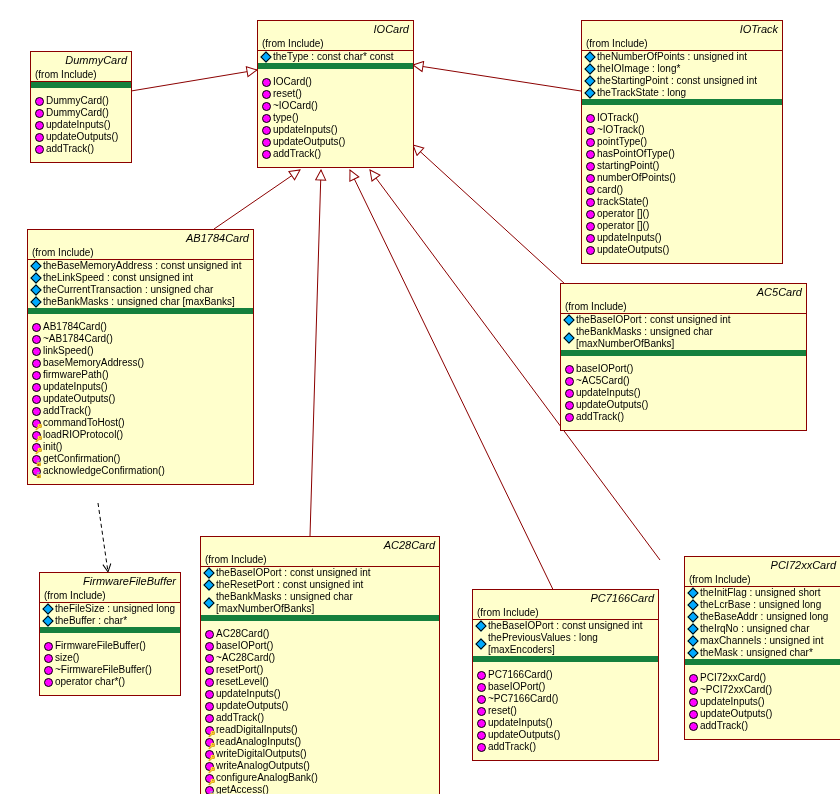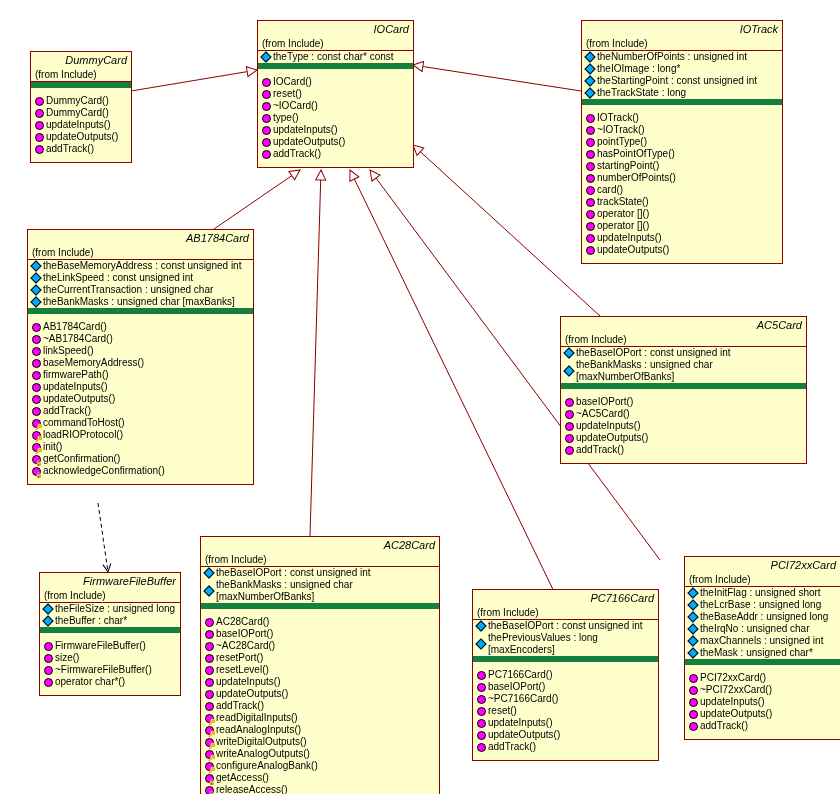--- a/index.html
+++ b/index.html
@@ -244,21 +244,21 @@
         <span class="icon meth-icon private"></span>
         <span>getConfirmation()</span>
       </div>
 <div class="item">
         <span class="icon meth-icon private"></span>
         <span>acknowledgeConfirmation()</span>
       </div>
 </div>
 </div>
 
-<div class="class-box" style="left:560px;top:316px;width:245px">
+<div class="class-box" style="left:560px;top:283px;width:245px">
 <div class="class-title">AC5Card</div>
 <div class="class-from">(from Include)</div>
 <div class="item">
       <span class="icon attr-icon"></span>
       <span>theBaseIOPort : const unsigned int</span>
     </div>
 <div class="item">
       <span class="icon attr-icon"></span>
       <span>theBankMasks : unsigned char [maxNumberOfBanks]</span>
     </div>
@@ -319,20 +319,24 @@
 
 <div class="class-box" style="left:200px;top:536px;width:238px">
 <div class="class-title">AC28Card</div>
 <div class="class-from">(from Include)</div>
 <div class="item">
       <span class="icon attr-icon"></span>
       <span>theBaseIOPort : const unsigned int</span>
     </div>
 <div class="item">
       <span class="icon attr-icon"></span>
+      <span>theResetPort : const unsigned int</span>
+    </div>
+<div class="item">
+      <span class="icon attr-icon"></span>
       <span>theBankMasks : unsigned char [maxNumberOfBanks]</span>
     </div>
 <div class="class-section">
 <div class="item">
         <span class="icon meth-icon"></span>
         <span>AC28Card()</span>
       </div>
 <div class="item">
         <span class="icon meth-icon"></span>
         <span>baseIOPort()</span>

